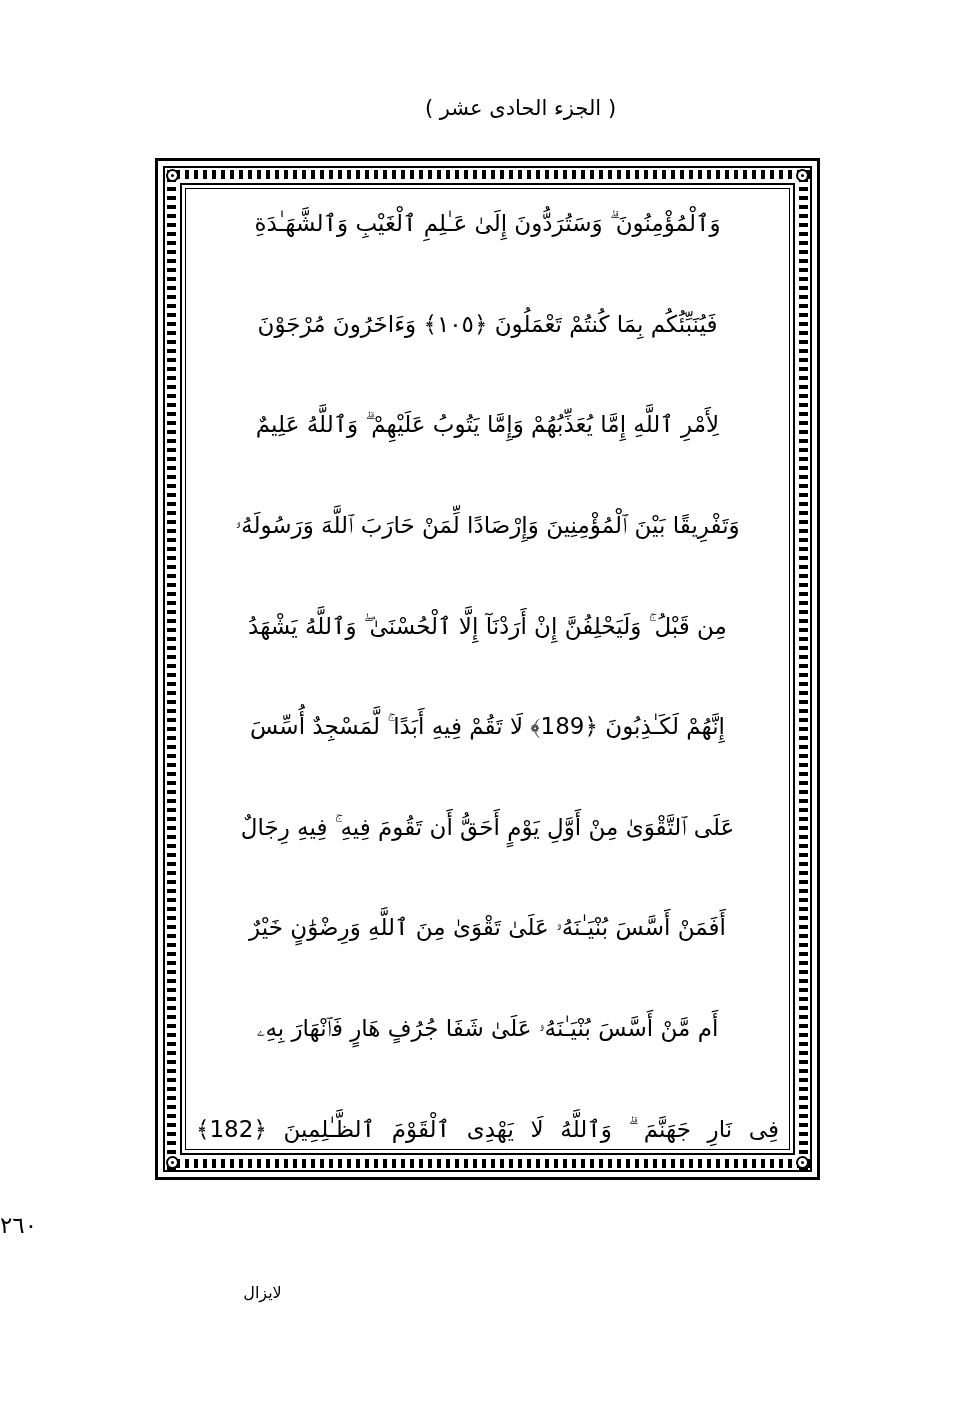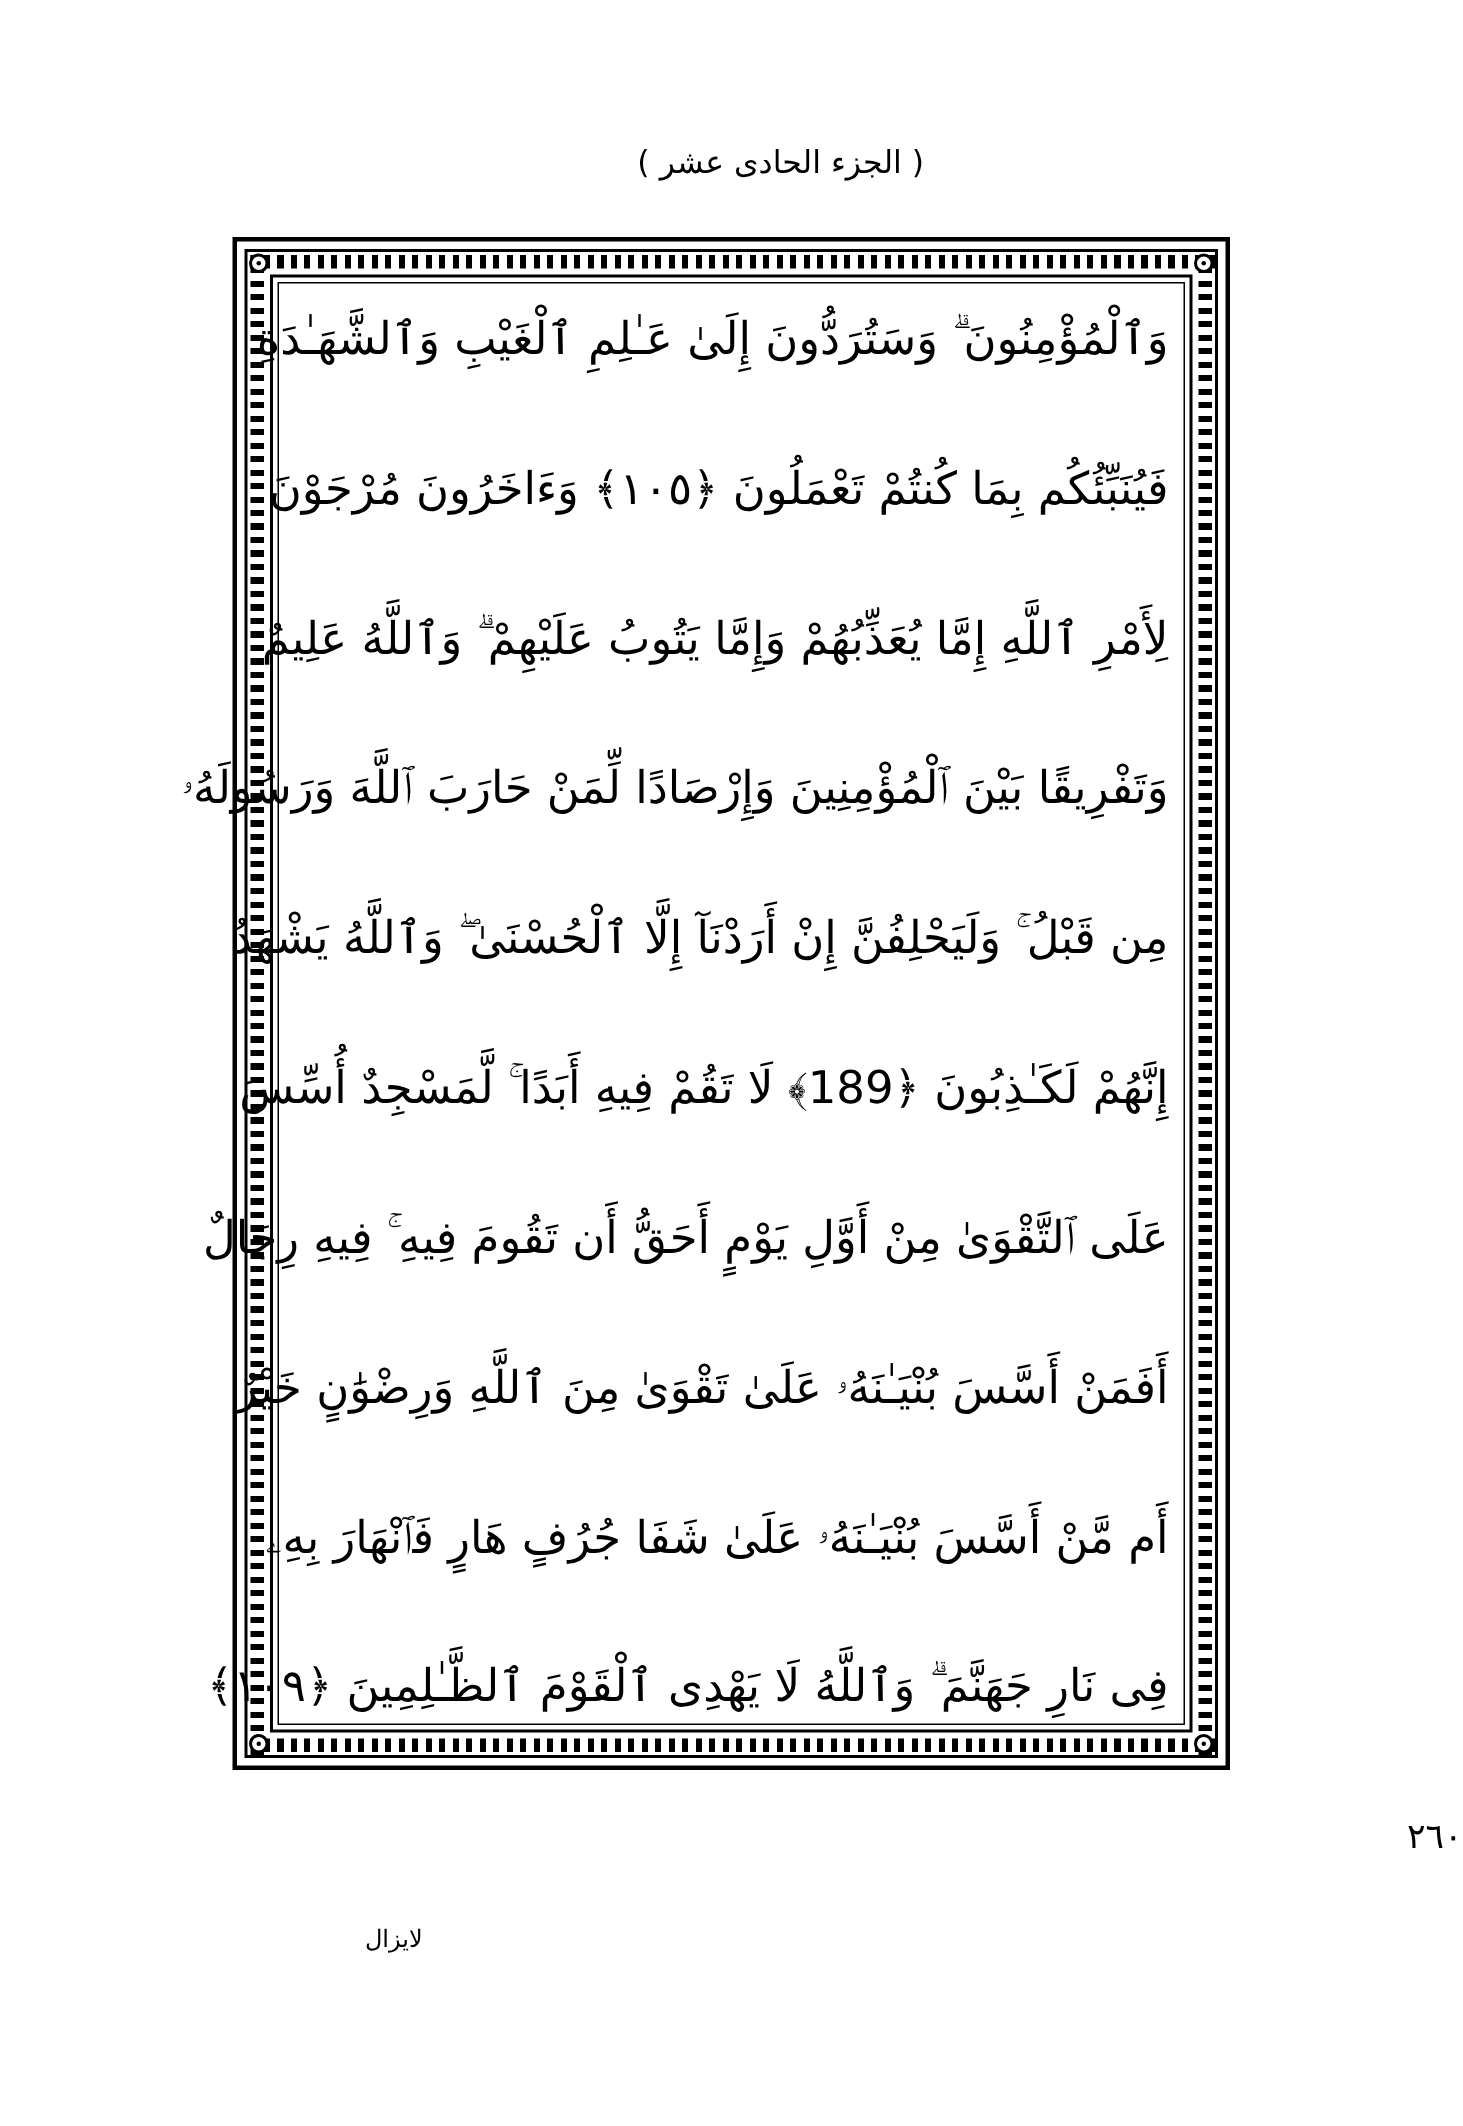--- a/index.html
+++ b/index.html
@@ -117,39 +117,39 @@
     left: 38px;
     right: 38px;
     bottom: 36px;
     display: flex;
     flex-direction: column;
     justify-content: space-between;
     direction: rtl;
   }
   .aya-line {
     font-family: "DejaVu Sans", sans-serif;
-    font-size: 30px;
+    font-size: 23px;
     line-height: 1.05;
     text-align: center;
     white-space: nowrap;
     direction: rtl;
     color: #000;
   }
   .aya-line.justify-wide {
     text-align: justify;
     text-align-last: justify;
   }
 
   
   .page-number {
     position: absolute;
     top: 1212px;
     left: 0;
     width: 975px;
-    text-align: right;
+    text-align: left;
     font-family: "DejaVu Sans", sans-serif;
     font-size: 23px;
     letter-spacing: 2px;
   }
 
   
   .catchword {
     position: absolute;
     top: 1283px;
     left: 0;
@@ -182,21 +182,21 @@
     <div class="text-block">
       <div class="aya-line">وَٱلْمُؤْمِنُونَ ۗ وَسَتُرَدُّونَ إِلَىٰ عَـٰلِمِ ٱلْغَيْبِ وَٱلشَّهَـٰدَةِ</div>
       <div class="aya-line">فَيُنَبِّئُكُم بِمَا كُنتُمْ تَعْمَلُونَ ﴿١٠٥﴾ وَءَاخَرُونَ مُرْجَوْنَ</div>
       <div class="aya-line">لِأَمْرِ ٱللَّهِ إِمَّا يُعَذِّبُهُمْ وَإِمَّا يَتُوبُ عَلَيْهِمْ ۗ وَٱللَّهُ عَلِيمٌ</div>
       <div class="aya-line">وَتَفْرِيقًا بَيْنَ ٱلْمُؤْمِنِينَ وَإِرْصَادًا لِّمَنْ حَارَبَ ٱللَّهَ وَرَسُولَهُۥ</div>
       <div class="aya-line">مِن قَبْلُ ۚ وَلَيَحْلِفُنَّ إِنْ أَرَدْنَآ إِلَّا ٱلْحُسْنَىٰ ۖ وَٱللَّهُ يَشْهَدُ</div>
       <div class="aya-line">إِنَّهُمْ لَكَـٰذِبُونَ ﴿189﴾ لَا تَقُمْ فِيهِ أَبَدًا ۚ لَّمَسْجِدٌ أُسِّسَ</div>
       <div class="aya-line">عَلَى ٱلتَّقْوَىٰ مِنْ أَوَّلِ يَوْمٍ أَحَقُّ أَن تَقُومَ فِيهِ ۚ فِيهِ رِجَالٌ</div>
       <div class="aya-line">أَفَمَنْ أَسَّسَ بُنْيَـٰنَهُۥ عَلَىٰ تَقْوَىٰ مِنَ ٱللَّهِ وَرِضْوَٰنٍ خَيْرٌ</div>
       <div class="aya-line">أَم مَّنْ أَسَّسَ بُنْيَـٰنَهُۥ عَلَىٰ شَفَا جُرُفٍ هَارٍ فَٱنْهَارَ بِهِۦ</div>
-      <div class="aya-line justify-wide">فِى نَارِ جَهَنَّمَ ۗ وَٱللَّهُ لَا يَهْدِى ٱلْقَوْمَ ٱلظَّـٰلِمِينَ ﴿١٠٩﴾</div>
+      <div class="aya-line justify-wide">فِى نَارِ جَهَنَّمَ ۗ وَٱللَّهُ لَا يَهْدِى ٱلْقَوْمَ ٱلظَّـٰلِمِينَ ﴿182﴾</div>
     </div>
   </div>
 
   <div class="page-number">٢٦٠</div>
 
   <div class="catchword"><span>لايزال</span></div>
 
 </div>
 
 </body></html>

